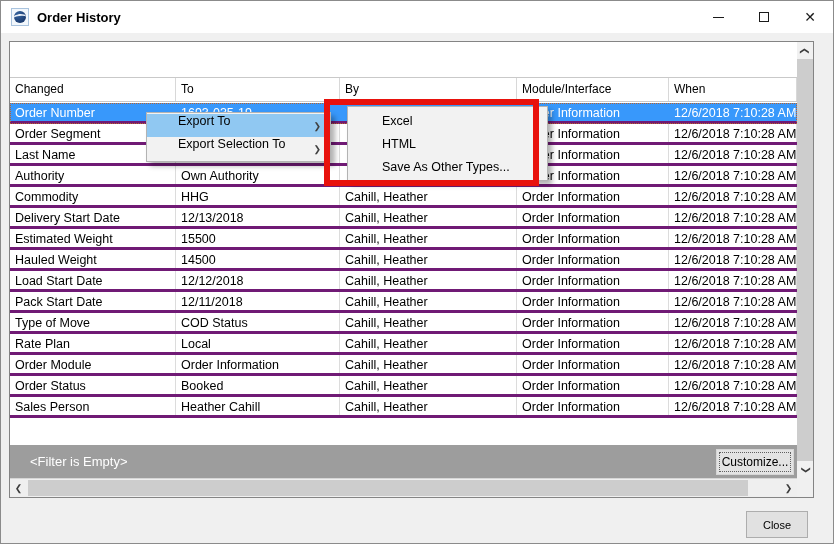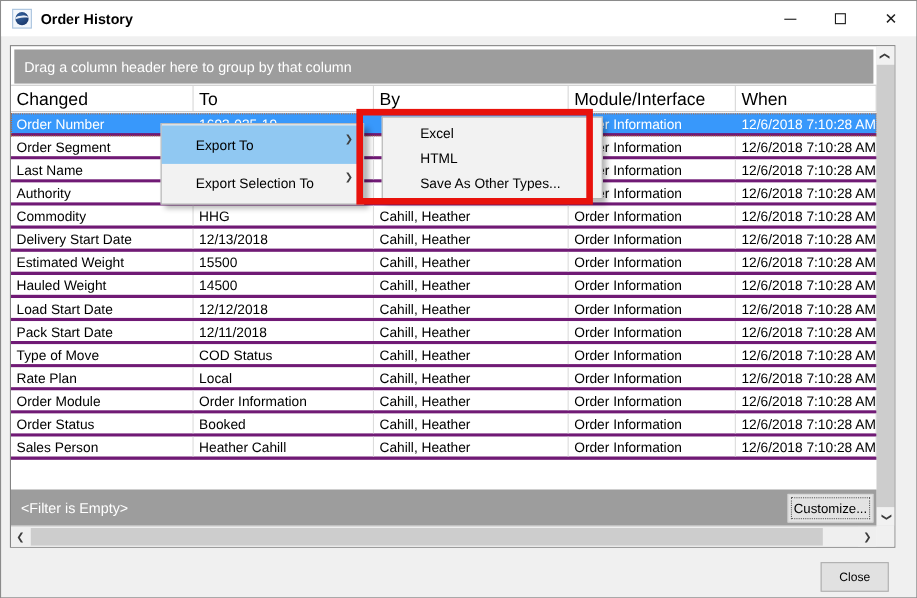--- a/index.html
+++ b/index.html
@@ -27,33 +27,33 @@
   .close-glyph { font-size:14px; line-height:14px; }
 
   
   .grid-panel { position:absolute; left:8px; top:40px; width:805px; height:457px;
                 background:#ffffff; border:1px solid #848484; }
   .group-bar { position:absolute; left:3px; top:3px; width:781px; height:31px; background:#9d9d9d;
                color:#ffffff; font-size:13px; display:flex; align-items:center; padding-left:9px; }
   .header-row { position:absolute; left:0; top:35px; width:787px; height:25px;
                 display:grid; grid-template-columns:166px 164px 177px 152px 128px;
                 border-top:1px solid #c9c9c9; border-bottom:1px solid #c9c9c9; background:#fff; }
-  .header-cell { font-size:16px; color:#000; padding:4px 0 0 5px; border-right:1px solid #d8d8d8;
+  .header-cell { font-size:12px; color:#000; padding:4px 0 0 5px; border-right:1px solid #d8d8d8;
                  white-space:nowrap; overflow:hidden; }
   .grid-body { position:absolute; left:0; top:61px; width:787px; }
   .g-row { display:grid; grid-template-columns:166px 164px 177px 152px 128px; height:21px;
            border-bottom:3px solid #701a75; background:#fff; }
   .g-cell { font-size:12.5px; color:#000; padding:3px 0 0 5px; border-right:1px solid #dcdcdc;
             white-space:nowrap; overflow:hidden; line-height:15px; }
   .g-row.selected { background:#3898fb; outline:1px dotted #b9622e; outline-offset:-1px; }
   .g-row.selected .g-cell { color:#ffffff; border-right-color:transparent; }
 
   
   .filter-bar { position:absolute; left:0; top:403px; width:787px; height:33px; background:#9d9d9d;
-                color:#ffffff; font-size:13px; display:flex; align-items:center; padding:0 3px 0 9px; }
+                color:#ffffff; font-size:13px; display:flex; align-items:center; padding:0 3px 0 20px; }
   .customize-btn { margin-left:auto; width:78px; height:26px; background:#e3e3e3; color:#000;
                    border:1px solid #d6d6d6; font-size:12px; display:flex; align-items:center;
                    justify-content:center; outline:1px dotted #5f5f5f; outline-offset:-4px; cursor:default; }
   .hscroll { position:absolute; left:0; top:436px; width:787px; height:19px; background:#efefef;
              border-top:1px solid #d6d6d6; }
   .h-arrow { position:absolute; top:0; width:17px; height:18px; display:flex; align-items:center;
              justify-content:center; color:#3c3c3c; font-size:9px; background:#efefef; }
   .h-arrow.left  { left:0; }
   .h-arrow.right { right:0; }
   .h-thumb { position:absolute; left:18px; top:1px; width:720px; height:16px; background:#cdcdcd; }
@@ -62,21 +62,21 @@
   .v-arrow { height:17px; background:#f1f1f1; display:flex; align-items:center; justify-content:center;
              color:#3c3c3c; font-size:9px; }
   .v-arrow.up span   { display:inline-block; transform:rotate(90deg); }
   .v-arrow.down span { display:inline-block; transform:rotate(-90deg); }
   .v-track { flex:1; background:#cdcdcd; }
   .scroll-corner { position:absolute; left:787px; top:436px; width:16px; height:19px; background:#f0f0f0; }
 
   
   .ctx-menu { position:absolute; left:145px; top:111px; width:185px; background:#f2f2f2;
               border:1px solid #b3b3b3; box-shadow:4px 4px 5px rgba(0,0,0,0.30); z-index:10; padding:1px 0; }
-  .menu-item { height:35px; display:flex; align-items:center; font-size:12.5px; color:#000;
+  .menu-item { height:23px; display:flex; align-items:flex-start; font-size:12.5px; color:#000;
                padding-left:31px; position:relative; cursor:default; }
   .menu-item.hl { background:#90c8f2; }
   .menu-arrow { position:absolute; right:9px; top:7px; font-size:9px; color:#404040; }
   .sub-menu { position:absolute; left:346px; top:105px; width:201px; background:#f2f2f2;
               border:1px solid #b3b3b3; box-shadow:4px 4px 5px rgba(0,0,0,0.30); z-index:11; padding:2px 0; }
   .sub-item { height:23px; display:flex; align-items:center; font-size:12.5px; color:#000;
               padding-left:34px; cursor:default; }
 
   
   .annotation { position:absolute; left:323px; top:98px; width:215px; height:87px;
@@ -104,23 +104,20 @@
       <div class="cap-btn">
           <span class="max-glyph"></span>
         </div>
       <div class="cap-btn">
           <span class="close-glyph">✕</span>
         </div>
     </div>
   </div>
 
   <div class="grid-panel">
-    <div class="group-bar">
-      <span>Drag a column header here to group by that column</span>
-    </div>
 
     <div class="header-row">
       <div class="header-cell">Changed</div>
       <div class="header-cell">To</div>
       <div class="header-cell">By</div>
       <div class="header-cell">Module/Interface</div>
       <div class="header-cell">When</div>
     </div>
 
     <div class="grid-body">

